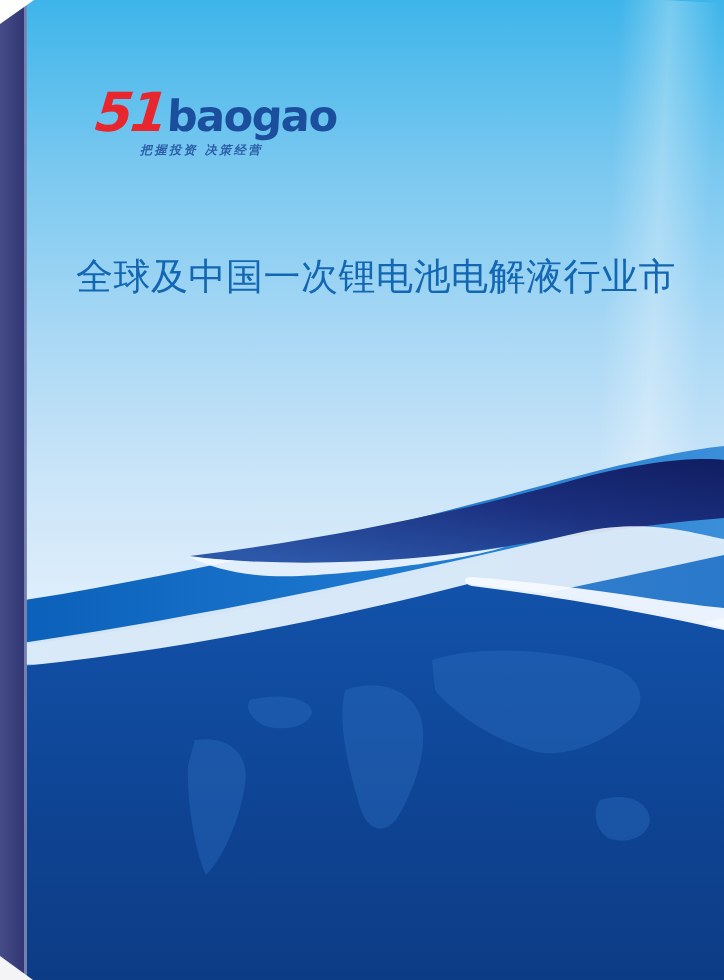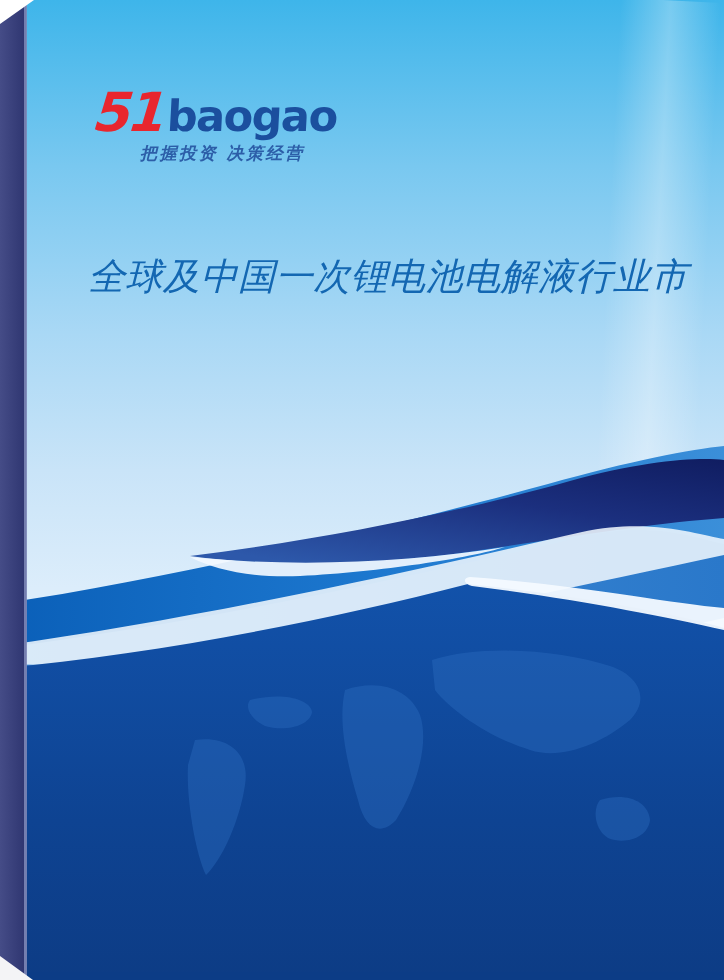--- a/index.html
+++ b/index.html
@@ -28,35 +28,34 @@
   .logo-bao{
     font-size:43px;font-weight:bold;
     color:var(--logo-blue,#1b4f9e);
     letter-spacing:-1.5px;
     transform:skewX(-3deg);
     display:inline-block;
     margin-left:2px;
   }
   .tagline{
     position:absolute;left:140px;top:142px;
-    font-size:17px;font-weight:bold;font-style:italic;
+    font-size:12px;font-weight:bold;font-style:italic;
     letter-spacing:2.5px;
     color:var(--tagline-blue,#2c5ea8);
     white-space:nowrap;
   }
 
   
   .title{
-    position:absolute;left:88px;top:254px;
+    position:absolute;left:76px;top:254px;
     width:600px;
     font-size:37px;
     line-height:46px;
     letter-spacing:0.5px;
     color:var(--title-color,#1367b2);
-    font-style:italic;
   }
   .title .line{white-space:nowrap;}
 </style>
 </head>
 <body>
 
 <div class="cover">
 
   <svg class="bg" viewBox="0 0 724 980" aria-hidden="true">
     <defs>

